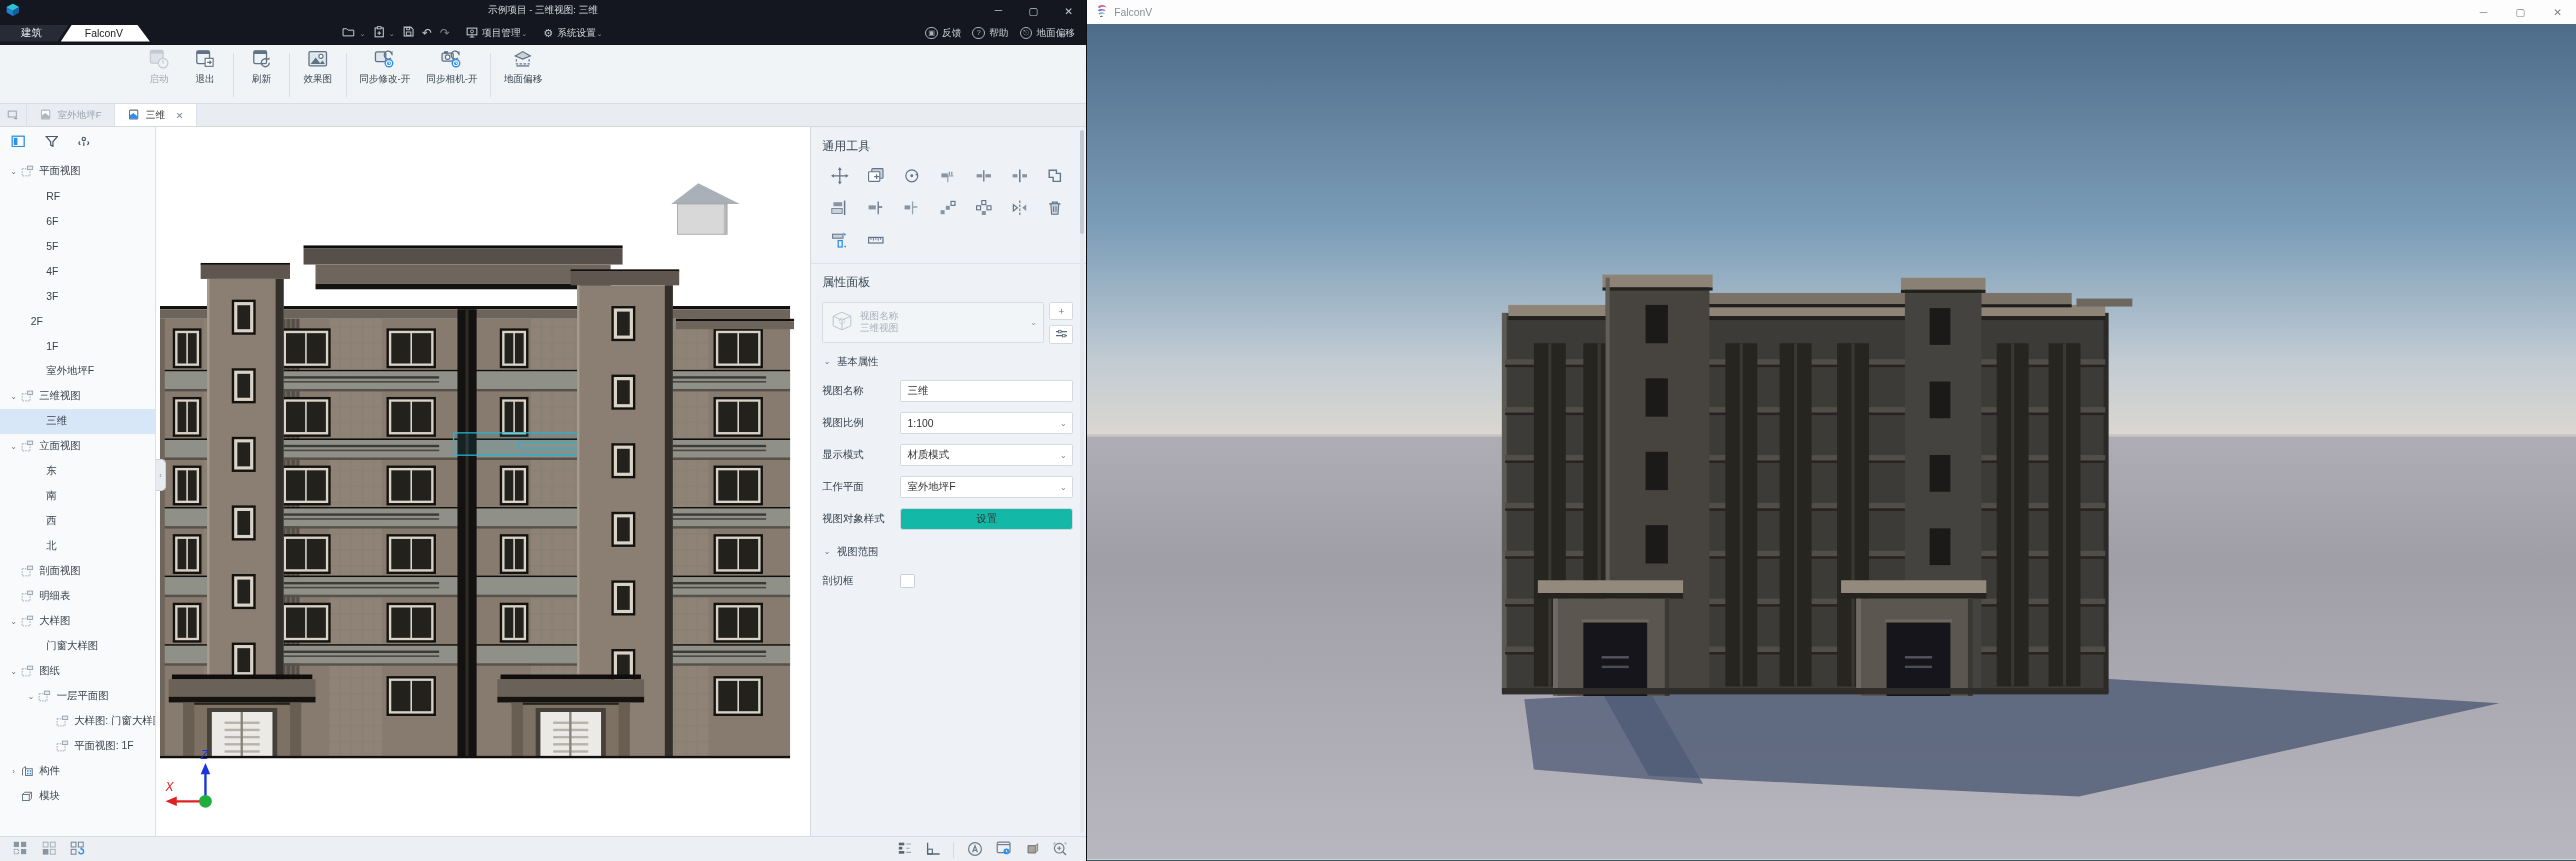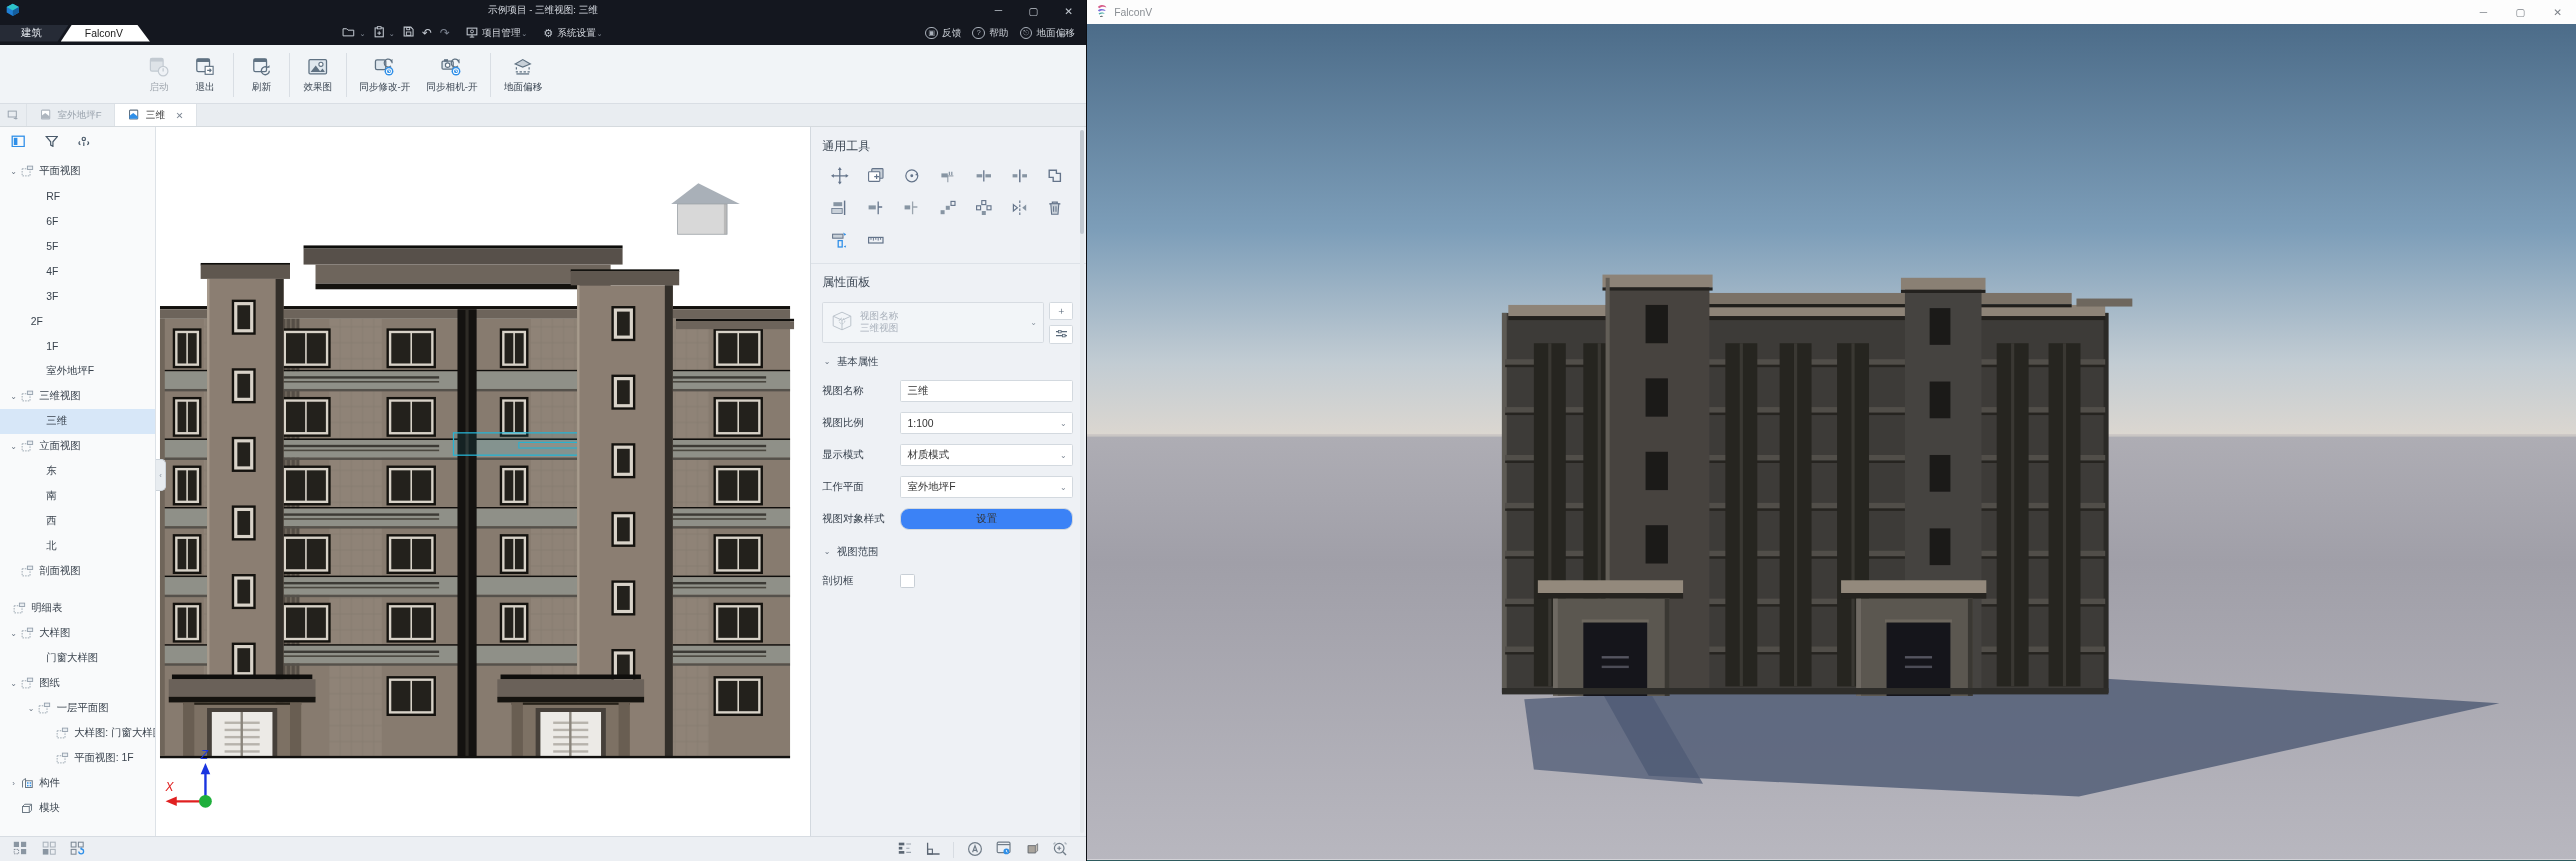--- a/index.html
+++ b/index.html
@@ -17,21 +17,21 @@
   .apptab.t1{background:#262b36;clip-path:polygon(0 0,100% 0,calc(100% - 11.2px) 100%,0 100%);padding-right:27px}
   .apptab.t2{background:#fff;color:#222;clip-path:polygon(11.2px 0,calc(100% - 12.8px) 0,100% 100%,0 100%);margin-left:-8px;padding:0 27px 0 24px}
   .qat{display:flex;align-items:center;gap:8px;margin-left:192px;color:#c6ccd4}
   .qat .chev{font-size:7.2px;color:#8c94a0;margin-left:-3.2px}
   .menuitem{display:flex;align-items:center;gap:4px;color:#d2d6dd;font-size:9.6px;margin-left:8px}
   .acct{margin-left:auto;display:flex;align-items:center;gap:11.2px;margin-right:11.2px}
   .acct .ai{display:flex;align-items:center;gap:4px;color:#ccd1d8;font-size:9.6px}
   .circ{width:12.8px;height:12.8px;border-radius:50%;border:1.1px solid #aab1bb;display:flex;align-items:center;justify-content:center;font-size:7.2px;color:#aab1bb}
   
   .ribbon{height:59px;background:#f1f4f7;border-bottom:0.8px solid #d9dee4;display:flex;align-items:stretch;padding:3.2px 8px 1.6px 136px;flex:0 0 auto}
-  .rib-btn{display:flex;flex-direction:column;align-items:center;justify-content:center;gap:1px;padding:0 8px;min-width:46px}
+  .rib-btn{display:flex;flex-direction:column;align-items:center;justify-content:flex-start;gap:1px;padding:0 8px;min-width:46px}
   .rib-btn .lbl{font-size:9.6px;color:#3a4552;white-space:nowrap}
   .rib-btn.disabled{opacity:.45}
   .rib-sep{width:0.8px;background:#d9dee4;margin:4.8px 4.8px}
   
   .vtabs{height:23px;background:#e9edf1;border-bottom:0.8px solid #d5dade;display:flex;align-items:stretch;flex:0 0 auto}
   .vtabs .lead{width:27px;display:flex;align-items:center;justify-content:center;color:#98a2ad;border-right:0.8px solid #dde2e7}
   .vtab{display:flex;align-items:center;gap:5.6px;padding:0 12.8px;font-size:9.6px;color:#9aa3ad;border-right:0.8px solid #dde2e7}
   .vtab.active{background:#fff;color:#333}
   .vtab .x{color:#7d8794;font-size:9.6px;margin-left:4.8px}
   
@@ -58,21 +58,21 @@
   .selbox .chev{color:#8b95a1;font-size:8px}
   .selbtns{display:flex;flex-direction:column;gap:4.8px;justify-content:center}
   .sbtn{width:24px;height:18.4px;background:#fff;border:0.8px solid #d3d9df;border-radius:1.6px;display:flex;align-items:center;justify-content:center;color:#5a6a7a}
   .sect{display:flex;align-items:center;gap:6.4px;font-size:10.4px;color:#3c4754;margin:9.6px 0 6.4px 1.6px}
   .sect .chev{font-size:8px;color:#6b7683}
   .frow{display:flex;align-items:center;min-height:32px}
   .frow .flabel{width:78px;font-size:10.4px;color:#38424e;flex:0 0 auto}
   .fctl{flex:1;position:relative}
   .finput{width:100%;height:21.5px;background:#fff;border:0.8px solid #d3d9df;border-radius:1.6px;font-size:10.4px;color:#333;padding:0 6.4px;display:flex;align-items:center}
   .fselect .carat{position:absolute;right:6.4px;top:6.4px;color:#7d8794;font-size:8px}
-  .fbutton{width:100%;height:21.5px;background:#3b82f6;border:0.8px solid #d3d9df;border-radius:9px;font-size:10.4px;color:#333;display:flex;align-items:center;justify-content:center}
+  .fbutton{width:100%;height:21.5px;background:#14b8a6;border:0.8px solid #d3d9df;border-radius:3px;font-size:10.4px;color:#333;display:flex;align-items:center;justify-content:center}
   .fcheck{width:14.4px;height:14.4px;background:#fff;border:0.8px solid #c8cfd6;border-radius:1.6px}
   .pscroll{position:absolute;right:1.6px;top:3.2px;bottom:3.2px;width:4px;background:#e6eaee;border-radius:2.4px}
   .pscroll .thumb{position:absolute;top:0;width:4px;height:104px;background:#c2c9d1;border-radius:2.4px}
   
   .status{height:26px;background:#eceff3;border-top:0.8px solid #d7dce2;display:flex;align-items:center;padding:0 12.8px;flex:0 0 auto}
   .st-left{display:flex;gap:14.4px;align-items:center}
   .st-right{margin-left:auto;display:flex;gap:12.8px;align-items:center;margin-right:4.8px}
   .st-sep{width:0.8px;height:16px;background:#d7dce2}
   
   .rw{flex:1;height:862px;display:flex;flex-direction:column;background:#fdfdfd}
@@ -374,21 +374,21 @@
             <div class="trow" style="padding-left: 8px;">
               <span class="chev"></span>
               <span class="ticon">
                 <svg width="12.8" height="12" viewBox="0 0 17 16">
                   <rect x="1.5" y="5" width="10.5" height="9.5" fill="none" stroke="#95a1ad" stroke-width="1.2" stroke-dasharray="2 1.5"></rect>
                   <rect x="8.5" y="1.5" width="7" height="4.5" fill="#e9edf1" stroke="#95a1ad" stroke-width="1.2"></rect>
                 </svg>
               </span>
               <span>剖面视图</span>
             </div>
-            <div class="trow" style=" margin-top: 12px;">
+            <div class="trow" style="padding-left: 8px;">
               <span class="chev"></span>
               <span class="ticon">
                 <svg width="12.8" height="12" viewBox="0 0 17 16">
                   <rect x="1.5" y="5" width="10.5" height="9.5" fill="none" stroke="#95a1ad" stroke-width="1.2" stroke-dasharray="2 1.5"></rect>
                   <rect x="8.5" y="1.5" width="7" height="4.5" fill="#e9edf1" stroke="#95a1ad" stroke-width="1.2"></rect>
                 </svg>
               </span>
               <span>明细表</span>
             </div>
             <div class="trow" style="padding-left: 8px;">

